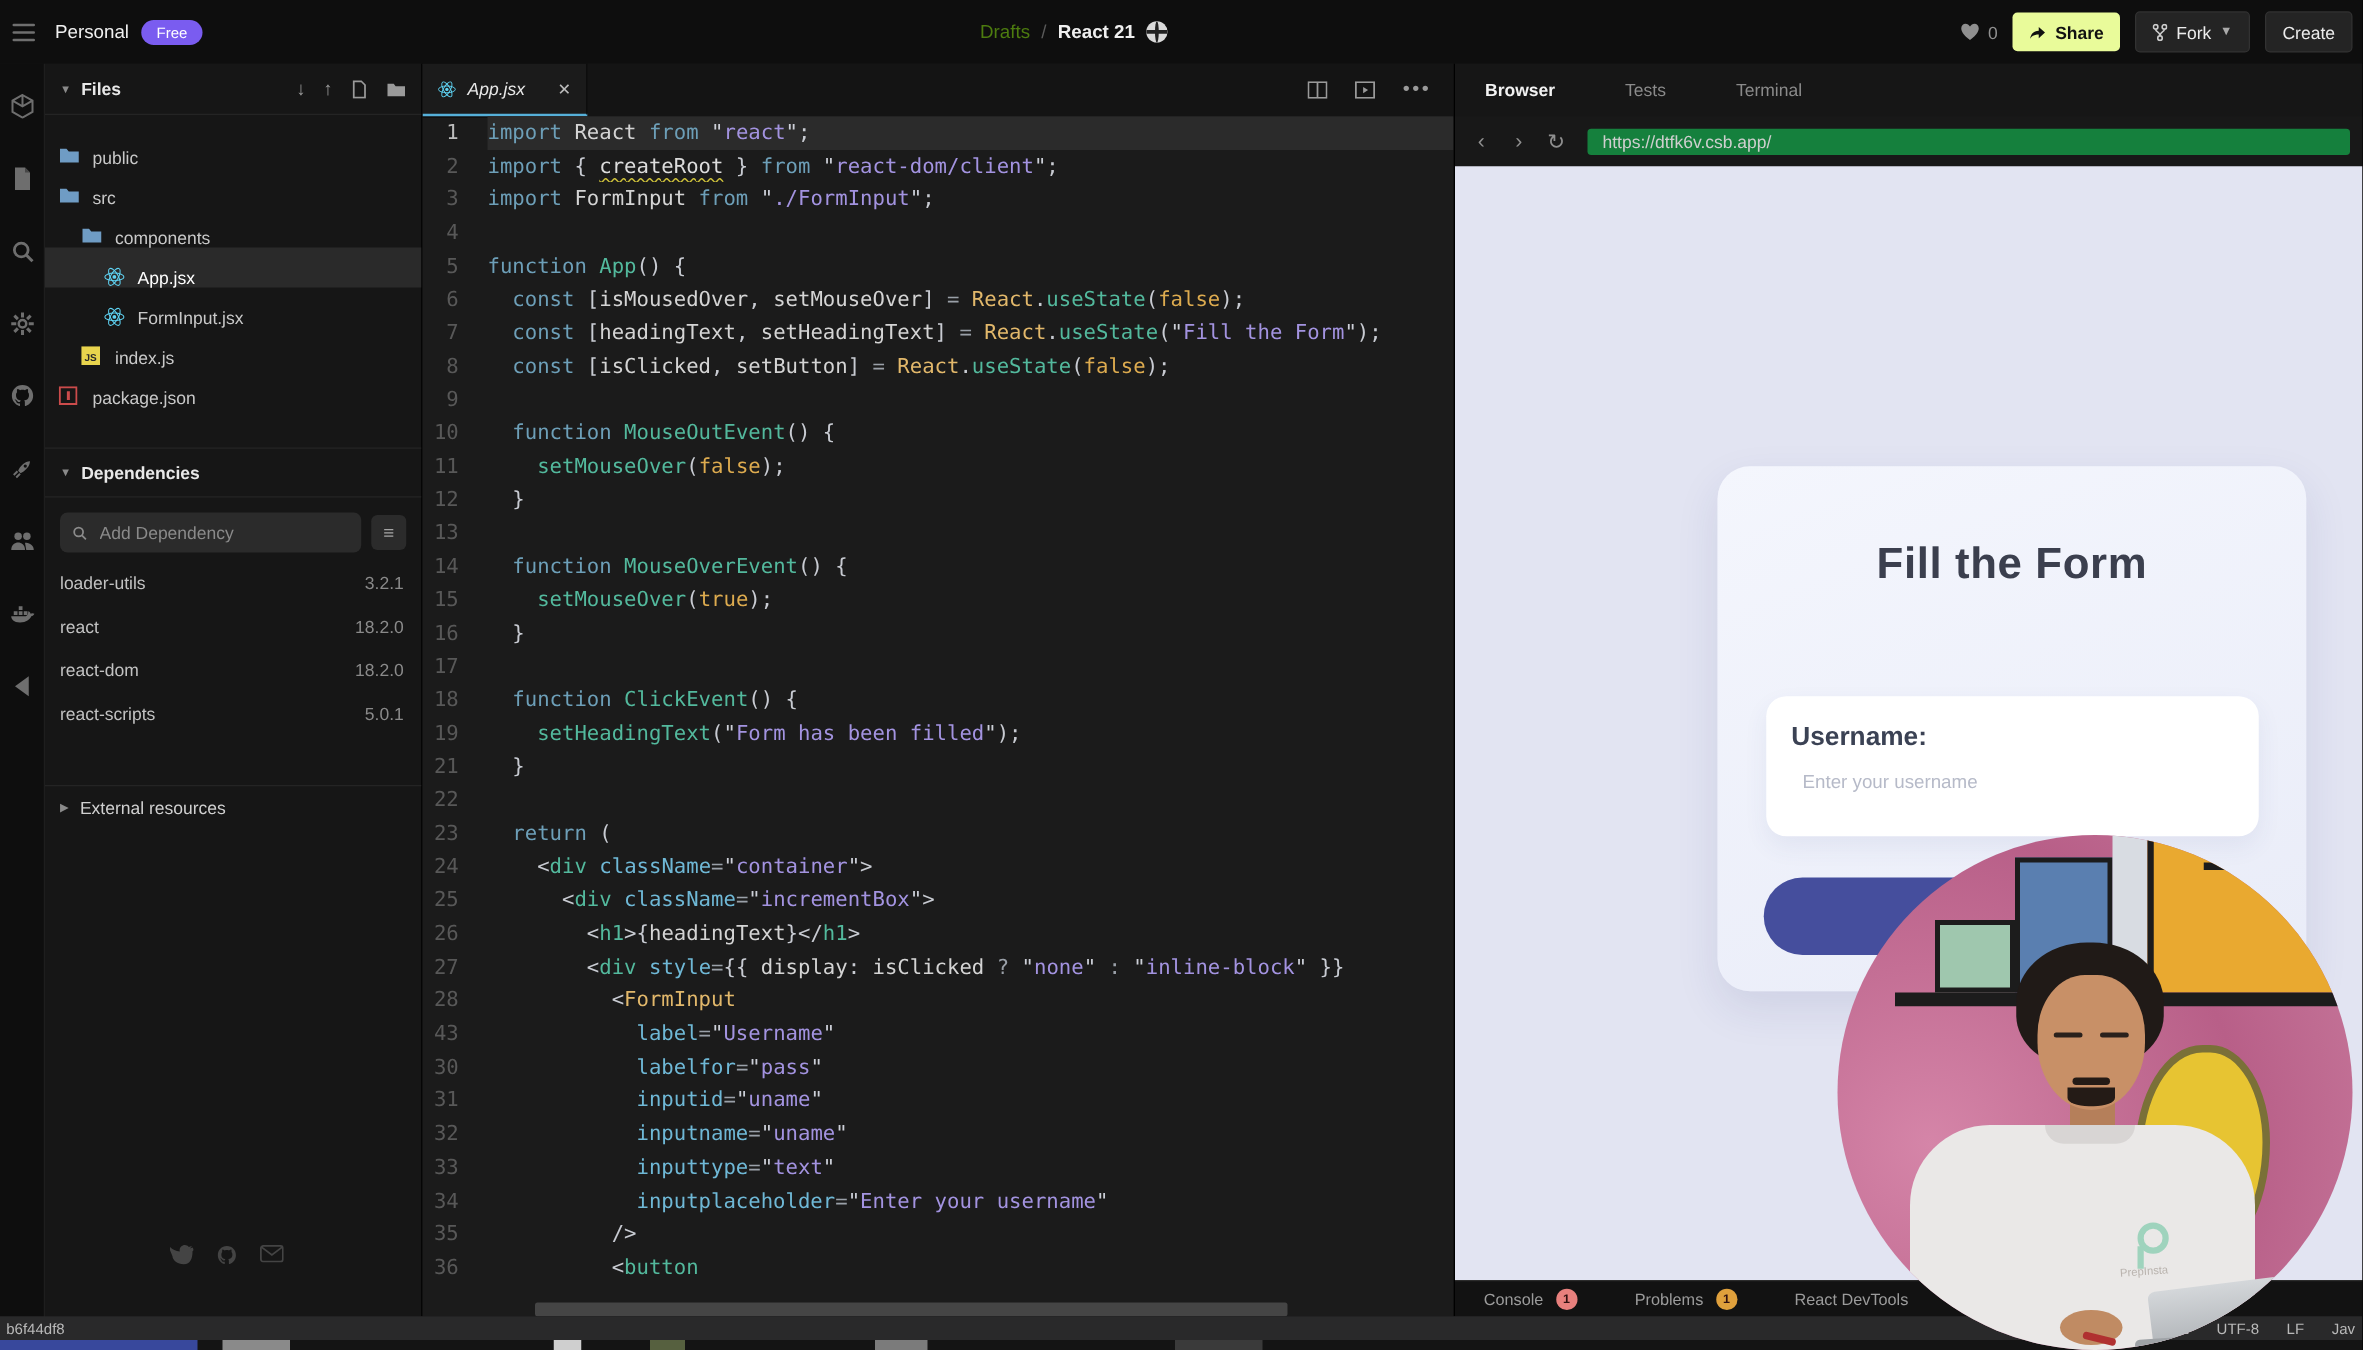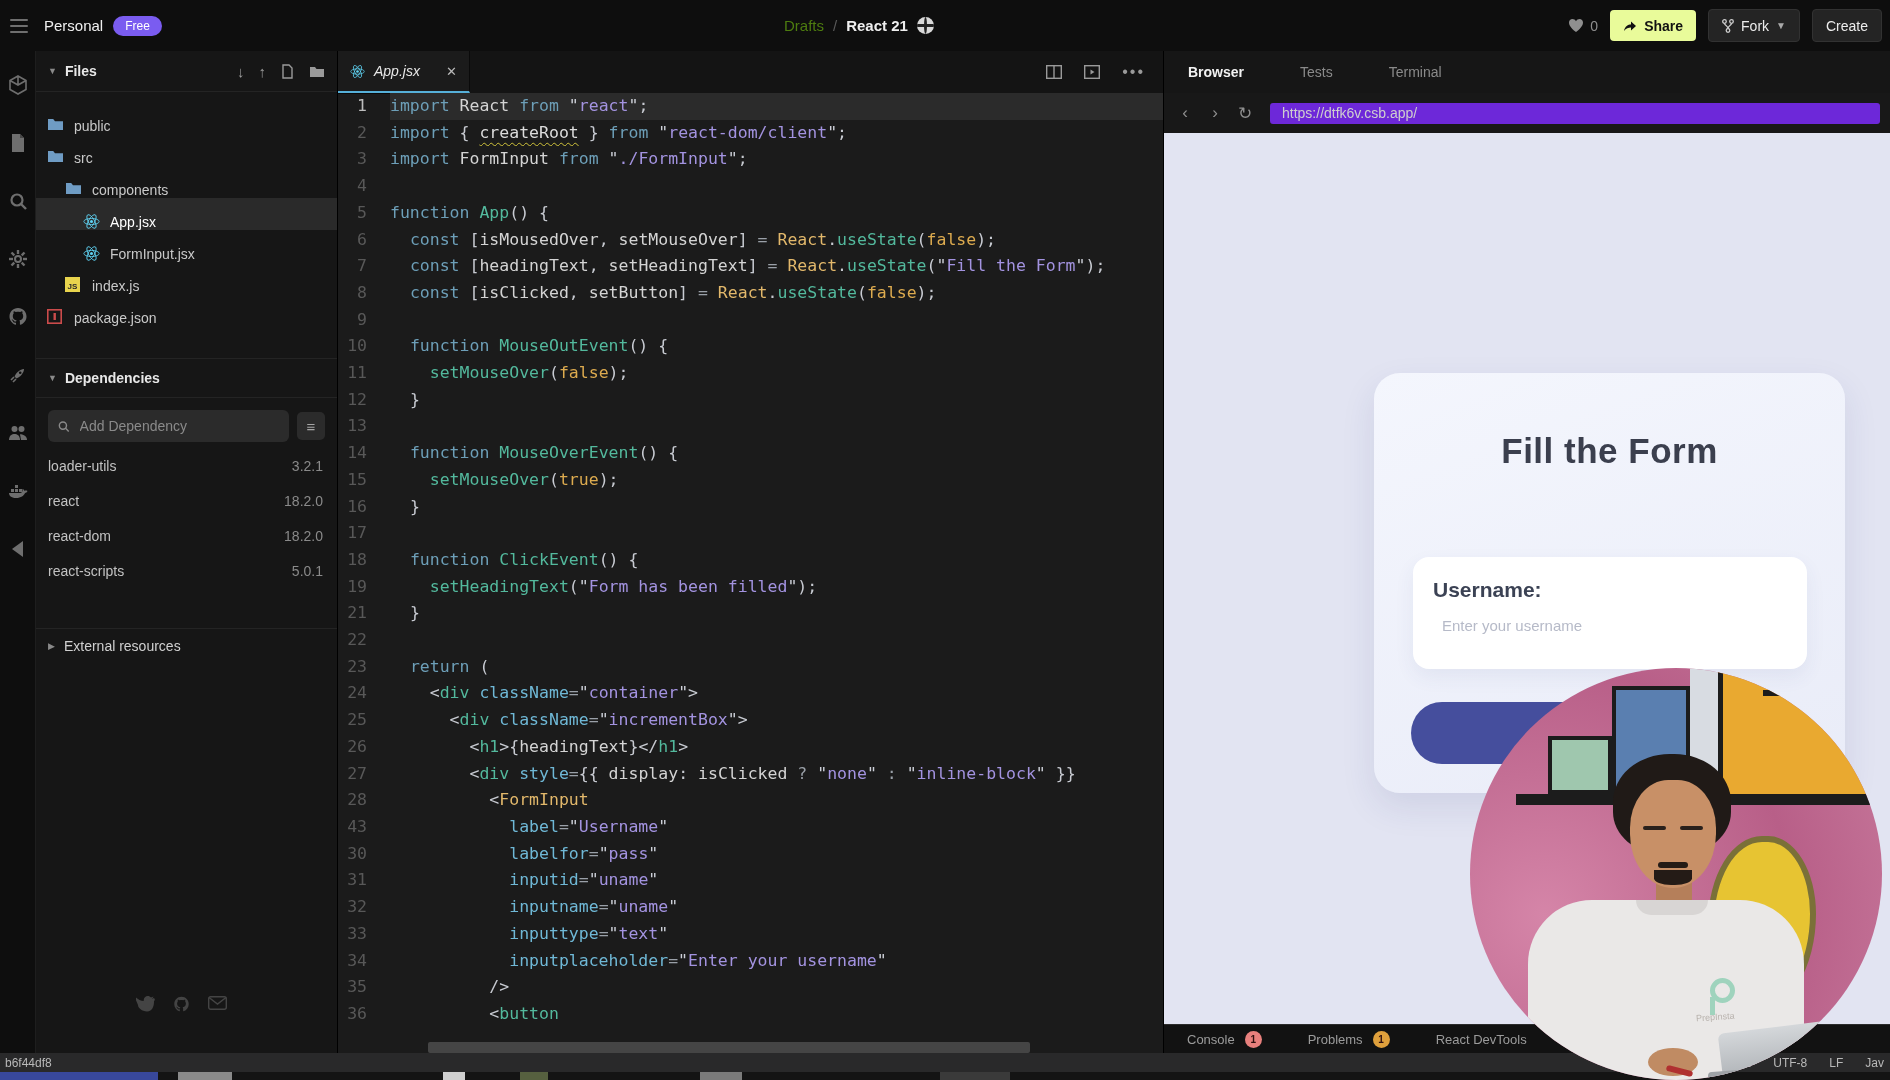--- a/index.html
+++ b/index.html
@@ -93,21 +93,21 @@
   .hscroll{position:absolute;left:428px;top:1042px;width:602px;height:11px;background:#454545;border-radius:2px;}
 
   
   .rpanel{position:absolute;left:1163px;top:51px;width:727px;height:1002px;background:#161616;
           border-left:1px solid #000;box-sizing:border-box;}
   .rtabs{height:42px;display:flex;align-items:center;gap:56px;padding-left:24px;font-size:14px;}
   .rtab{color:#8a8a8a;cursor:pointer;}
   .rtab.active{color:#f2f2f2;font-weight:bold;}
   .urlrow{height:40px;background:#181818;display:flex;align-items:center;gap:4px;padding:0 10px 0 8px;}
   .nav-ic{width:26px;text-align:center;color:#8f8f8f;font-size:17px;cursor:pointer;}
-  .urlbox{flex:1;height:21px;background:#6d28d9;border-radius:3px;display:flex;align-items:center;
+  .urlbox{flex:1;height:21px;background:#15803d;border-radius:3px;display:flex;align-items:center;
           padding:0 12px;margin-left:8px;}
   .urlbox span{font-size:14px;color:#cfcfcf;}
   .preview{position:absolute;left:0;top:82px;width:727px;height:891px;background:#e2e4f2;overflow:hidden;}
   .fcard{position:absolute;left:210px;top:240px;width:471px;height:420px;border-radius:26px;
          background:linear-gradient(160deg,#f4f6fd,#e9ecf8);box-shadow:0 14px 34px rgba(40,50,120,.10);}
   .ftitle{position:absolute;left:0;top:58px;width:100%;text-align:center;font-size:35px;font-weight:bold;
           color:#3b3f4e;letter-spacing:.5px;}
   .fbox{position:absolute;left:39px;top:184px;width:394px;height:112px;background:#fff;border-radius:16px;
         box-shadow:0 8px 20px rgba(60,70,130,.07);}
   .flabel{position:absolute;left:20px;top:21px;font-size:21px;font-weight:bold;color:#3b4254;}

